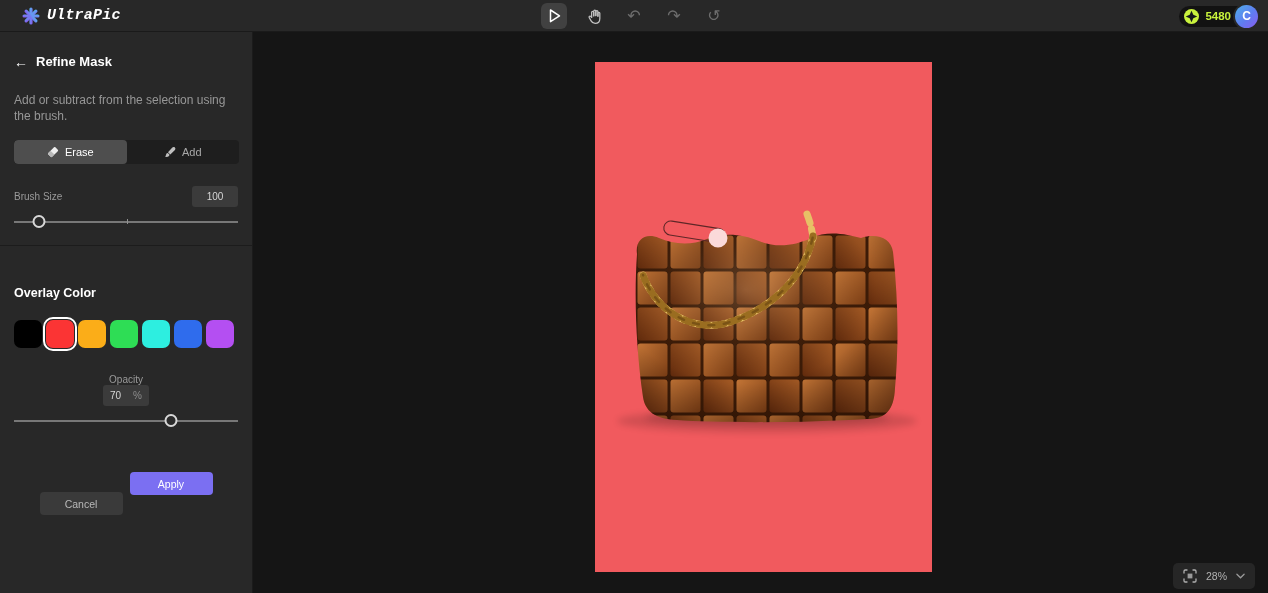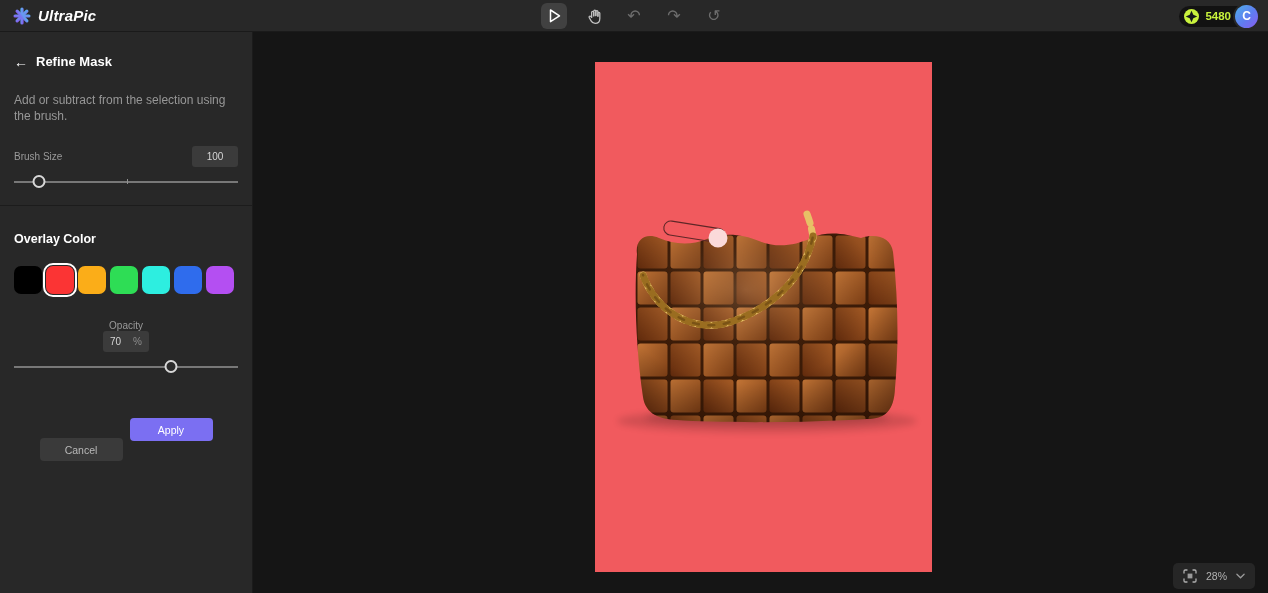--- a/index.html
+++ b/index.html
@@ -3,21 +3,21 @@
 <meta charset="utf-8">
 <style>
   * { margin:0; padding:0; box-sizing:border-box; }
   html,body { width:1268px; height:593px; overflow:hidden; background:#151515;
               font-family:"Liberation Sans", sans-serif; }
 
   
   .header { position:absolute; left:0; top:0; width:1268px; height:32px;
             background:#282828; border-bottom:1px solid rgba(0,0,0,.35); z-index:30;
             display:flex; align-items:center; }
-  .logo-wrap { display:flex; align-items:center; gap:7px; padding-left:13px; }
+  .logo-wrap { display:flex; align-items:center; gap:7px; padding-left:22px;font-family:Liberation Mono, monospace; }
   .logo-text { color:#fff; font-size:15px; font-weight:700; font-style:italic; letter-spacing:.2px; }
 
   .toolbar { position:absolute; left:50%; top:0; transform:translateX(-50%); height:32px;
              display:flex; align-items:center; gap:14px; }
   .tool-btn { width:26px; height:26px; border-radius:6px; display:flex; align-items:center;
               justify-content:center; cursor:pointer; }
   .tool-btn.active { background:#414141; }
   .tool-glyph { font-size:16px; color:#6d6d6d; line-height:1; }
 
   .header-right { position:absolute; right:10px; top:0; height:32px; display:flex; align-items:center; }
@@ -51,21 +51,21 @@
   .value-unit { color:#8d8d8d; }
 
   .slider { position:relative; height:14px; margin-top:8px; cursor:pointer; }
   .slider .track { position:absolute; left:0; right:0; top:6px; height:1.5px; background:#787878; }
   .slider .tick { position:absolute; left:50.5%; top:4px; width:1px; height:5px; background:#909090; }
   .slider .knob { position:absolute; top:0; width:13px; height:13px; border-radius:50%;
                   background:#2b2b2b; border:2px solid #d8d8d8; transform:translateX(-50%); cursor:grab; }
 
   .divider { height:1px; background:#1c1c1c; margin:16px -14px 0 -14px; }
 
-  .section-title { margin-top:26px; color:#fff; font-size:12.5px; font-weight:700; }
+  .section-title { margin-top:40px; color:#fff; font-size:12.5px; font-weight:700; }
 
   .swatch-row { margin-top:20px; display:flex; gap:4px; }
   .swatch { width:28px; height:28px; border-radius:7px; cursor:pointer; }
   .swatch.selected { outline:2px solid #fff; outline-offset:1px; }
 
   .btn-row { margin-top:44px; display:flex; justify-content:center; gap:7px; }
   .btn { width:83px; height:23px; border:none; border-radius:4px; font-size:10.5px;
          font-family:"Liberation Sans", sans-serif; cursor:pointer; }
   .btn-cancel { background:#3a3a3a; color:#b9b9b9;margin-top:20px; }
   .btn-apply  { background:#7b6ff2; color:#fff; }
@@ -143,20 +143,38 @@
 
 <div class="sidebar">
 
   <div class="back-row">
     <span class="back-arrow">←</span>
     <span class="panel-title">Refine Mask</span>
   </div>
 
   <div class="panel-desc">Add or subtract from the selection using the brush.</div>
 
+  <div class="segmented">
+    <div class="seg-btn active">
+      <svg width="12" height="12" viewBox="0 0 12 12">
+        <g transform="rotate(-45 6 6)">
+          <rect x="1" y="3.4" width="10" height="5.4" rx="1" fill="#efefef"></rect>
+          <rect x="1" y="3.4" width="4.2" height="5.4" rx="1" fill="#b9b9b9"></rect>
+        </g>
+      </svg>
+      <span>Erase</span>
+    </div>
+    <div class="seg-btn">
+      <svg width="12" height="12" viewBox="0 0 12 12">
+        <path d="M10.9 1.5 c.8.8.6 1.9-.2 2.7 L6.3 8.5 4 6.2 8.1 1.7 c.8-.8 2-.9 2.8-.2 Z" fill="#bfbfbf"></path>
+        <path d="M3.4 6.9 c-1 .2-1.3 1.4-1.5 2.4-.1.6-.4 1-.9 1.3.9.5 2.7.6 3.7-.3.8-.7.9-1.7.4-2.4 Z" fill="#bfbfbf"></path>
+      </svg>
+      <span>Add</span>
+    </div>
+  </div>
 
   <div class="param-row">
     <span class="param-label">Brush Size</span>
     <div class="value-box">
       <span>100</span>
     </div>
   </div>
   <div class="slider">
     <div class="track"></div>
     <div class="tick"></div>

